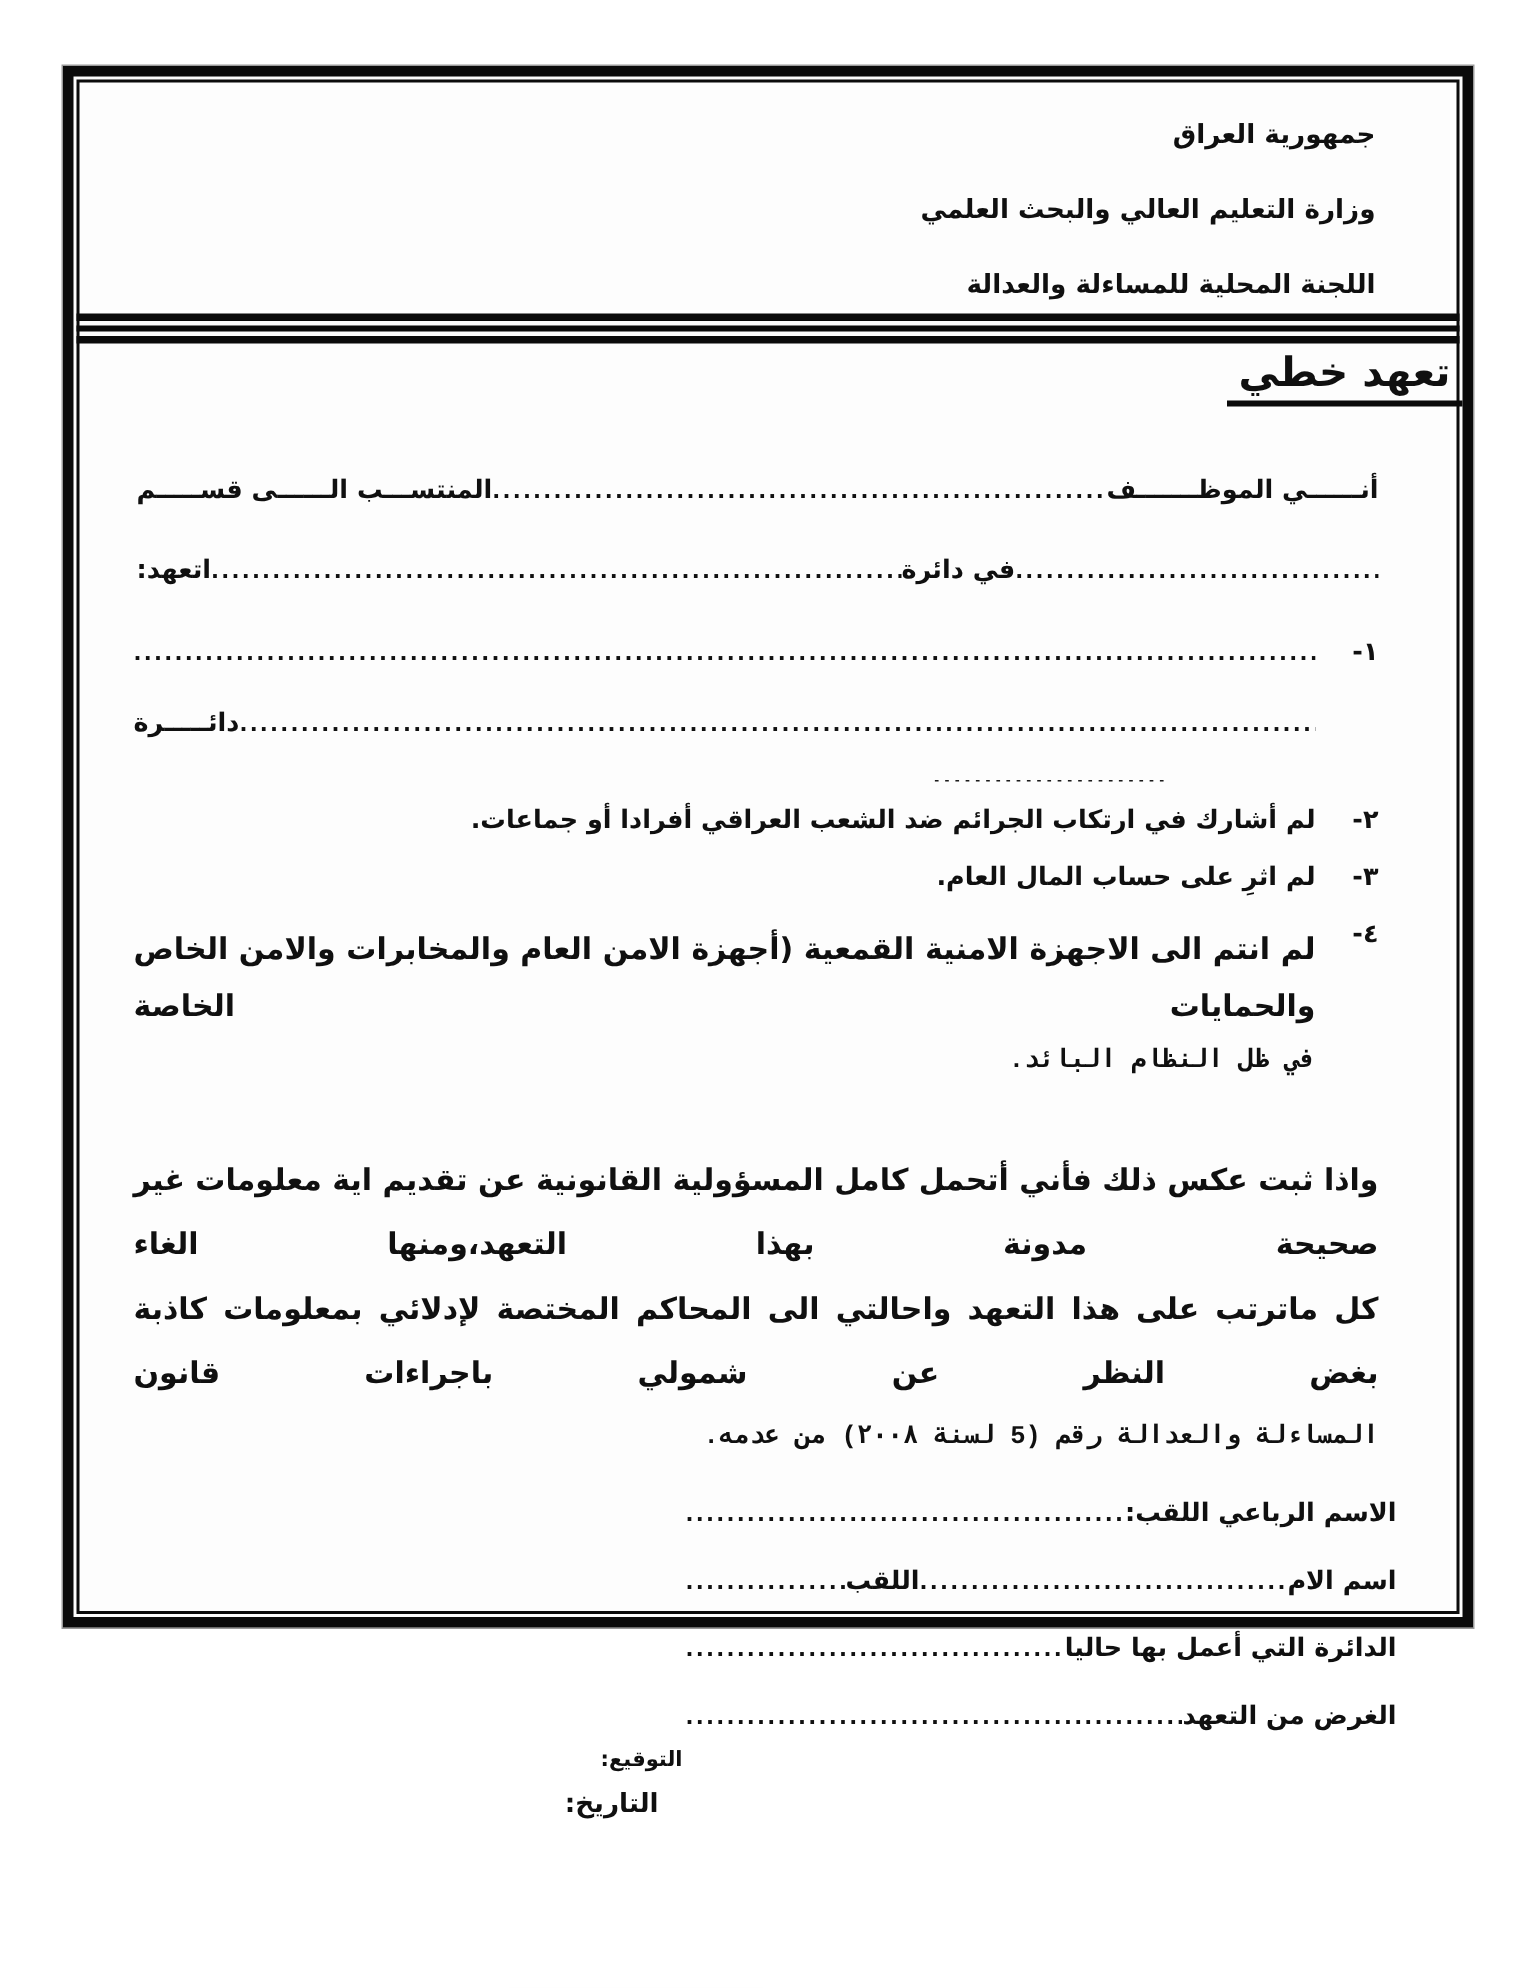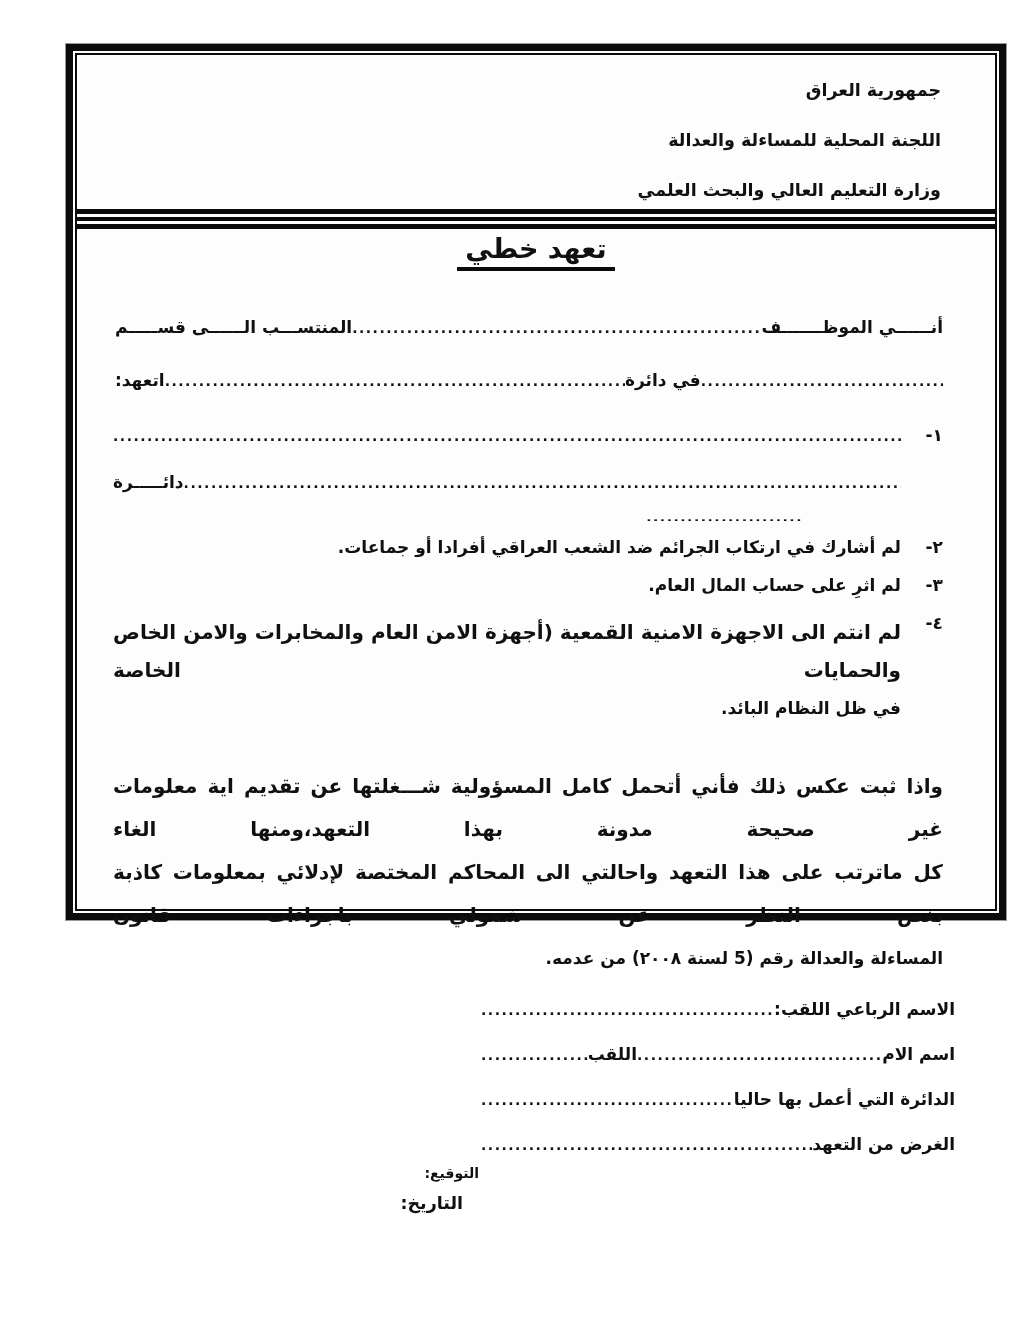--- a/index.html
+++ b/index.html
@@ -5,43 +5,42 @@
   html,body{margin:0;padding:0;}
   body{
     width:1024px;height:1325px;position:relative;
     background:#ffffff;
     font-family:"DejaVu Sans",sans-serif;
     color:#101010;
     direction:rtl;
     overflow:hidden;
   }
   .frame{
-    position:absolute;left:42px;top:44px;width:940px;height:876px;
+    position:absolute;left:42px;top:44px;width:940px;height:1041px;
     box-sizing:border-box;
     border:7px solid #0b0b0b;
     box-shadow:0 0 0 1px #9a9a9a;
     background:#fdfdfd;
-    margin-left:24px;
   }
   .inner-line{
     position:absolute;inset:2px;
     border:2px solid #0b0b0b;
     pointer-events:none;
   }
   .content{position:absolute;inset:0;font-weight:bold;}
   .abs{position:absolute;}
 
   
   .hdr{top:14px;right:58px;left:60px;text-align:right;line-height:50px;font-size:17.5px;}
   
   .rule{left:2px;right:2px;top:158px;}
   .rule .bar{background:#0b0b0b;height:5px;margin-bottom:3px;}
   .rule .bar.mid{height:4px;}
   
-  .title-wrap{top:182px;left:0;right:0;text-align:center;}
+  .title-wrap{top:182px;left:0;right:0;}
   .title{
     display:inline-block;font-size:27px;font-weight:bold;
     border-bottom:4px solid #0b0b0b;padding:0 8px 3px 8px;
   }
 
   .line{display:flex;align-items:flex-end;font-size:17px;}
   .line .t{white-space:nowrap;flex-shrink:0;}
   .dots{
     flex:1 1 0;min-width:0;overflow:hidden;white-space:nowrap;
     font-size:14px;letter-spacing:1.5px;line-height:1;
@@ -56,21 +55,21 @@
   .li{display:flex;font-size:17px;}
   .num{width:42px;flex-shrink:0;}
   .li-body{flex:1;min-width:0;}
   .item1a{top:374px;left:40px;right:56px;}
   .item1b{top:421px;left:40px;right:98px;}
   .item1c{top:456px;right:196px;width:158px;height:14px;overflow:hidden;}
   .item2{top:486px;left:40px;right:56px;}
   .item3{top:524px;left:40px;right:56px;}
   .item4{top:562px;left:40px;right:56px;}
   .jline{text-align:justify;text-align-last:justify;line-height:38px;font-size:20px;}
-  .rline{text-align:right;line-height:38px;font-size:17px;}
+  .rline{text-align:right;line-height:38px;font-size:17px;font-family:Liberation Mono, monospace;}
 
   .closing{top:714px;left:40px;right:56px;}
   .closing .jline,.closing .rline{line-height:43px;}
 
   .dotsep{top:862px;right:40px;width:732px;height:12px;overflow:hidden;}
   .dotsep .dots{font-size:11px;letter-spacing:2px;}
 
   .field{height:30px;width:474px;right:44px;}
   .f1{top:938px;}
   .f2{top:983px;}
@@ -83,22 +82,22 @@
   .dat{top:1142px;right:536px;font-size:17.5px;}
 </style>
 </head>
 <body>
 
 <div class="frame">
   <div class="content">
 
     <div class="abs hdr">
       <div>جمهورية العراق</div>
+      <div>وزارة التعليم العالي والبحث العلمي</div>
       <div>اللجنة المحلية للمساءلة والعدالة</div>
-      <div>وزارة التعليم العالي والبحث العلمي</div>
     </div>
 
     <div class="abs rule">
       <div class="bar"></div>
       <div class="bar mid"></div>
       <div class="bar"></div>
     </div>
 
     <div class="abs title-wrap">
       <span class="title">تعهد خطي</span>
@@ -141,21 +140,21 @@
 
     <div class="abs li item4">
       <span class="num">٤-</span>
       <span class="li-body">
         <span class="jline" style="display:block;">لم انتم الى الاجهزة الامنية القمعية (أجهزة الامن العام والمخابرات والامن الخاص والحمايات الخاصة</span>
         <span class="rline" style="display:block;">في ظل النظام البائد.</span>
       </span>
     </div>
 
     <div class="abs closing">
-      <div class="jline">واذا ثبت عكس ذلك فأني أتحمل كامل المسؤولية شـــغلتها عن تقديم اية معلومات غير صحيحة مدونة بهذا التعهد،ومنها الغاء</div>
+      <div class="jline">واذا ثبت عكس ذلك فأني أتحمل كامل المسؤولية القانونية عن تقديم اية معلومات غير صحيحة مدونة بهذا التعهد،ومنها الغاء</div>
       <div class="jline">كل ماترتب على هذا التعهد واحالتي الى المحاكم المختصة لإدلائي بمعلومات كاذبة بغض النظر عن شمولي باجراءات قانون</div>
       <div class="rline">المساءلة والعدالة رقم (5 لسنة ٢٠٠٨) من عدمه.</div>
     </div>
 
     <div class="abs dotsep">
       <span class="dots">........................................................................................................................................................................................................................................................................</span>
     </div>
 
     <div class="abs line field f1">
       <span class="t">الاسم الرباعي اللقب:</span>

